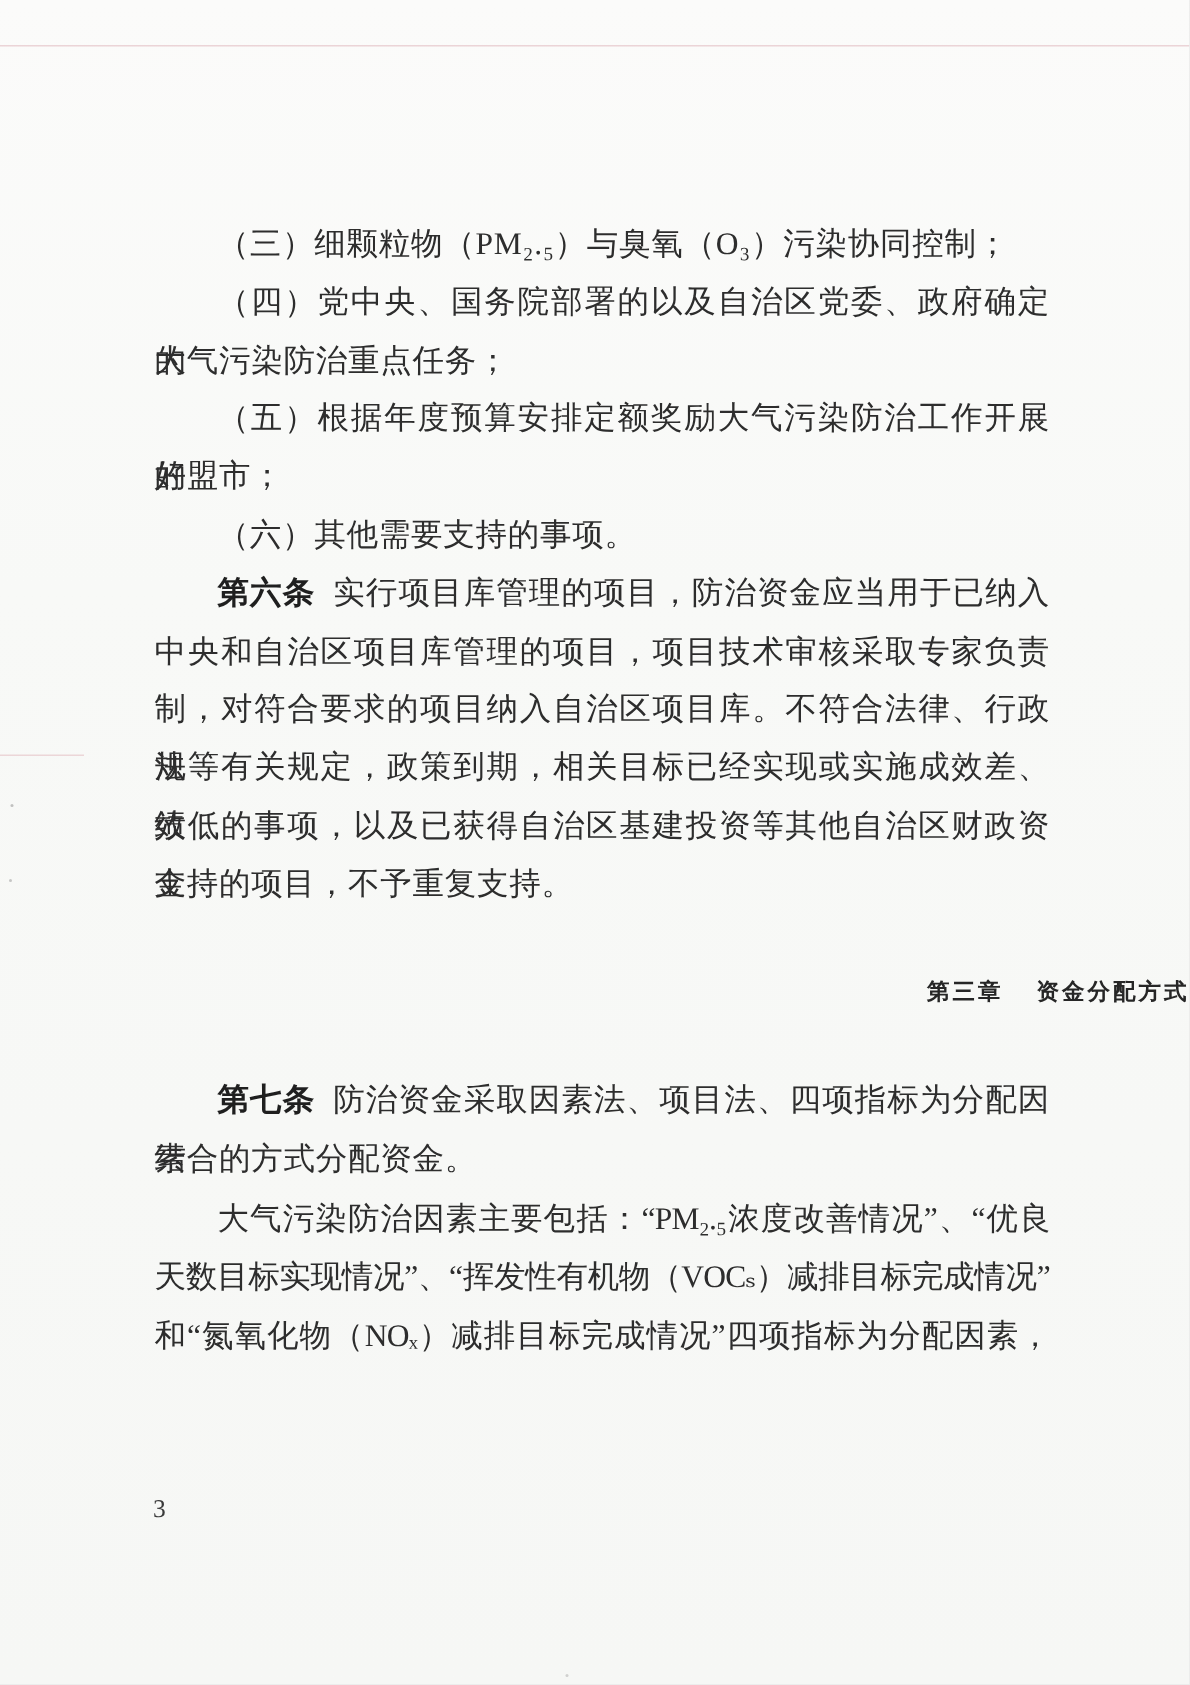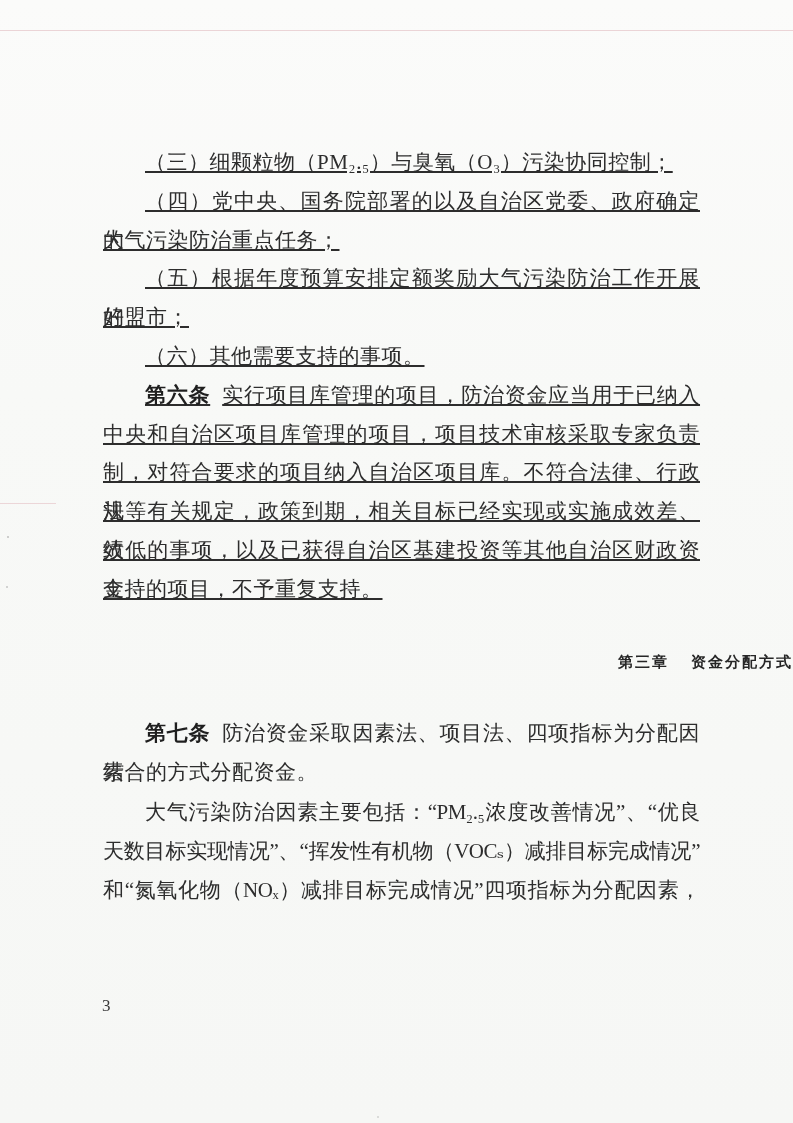--- a/index.html
+++ b/index.html
@@ -33,21 +33,21 @@
   }
   .speck-1 { left: 7px;   top: 536px;  opacity: 0.5; }
   .speck-2 { left: 6px;   top: 586px;  opacity: 0.45; }
   .speck-3 { left: 377px; top: 1116px; opacity: 0.35; }
 
   .body-block {
     position: absolute;
     left: 103px;
     width: 597px;
   }
-  .body-a { top: 143px; text-decoration: underline; }
+  .body-a { top: 143px; }
   .body-b { top: 714px; }
 
   .ln {
     font-size: 21px;
     line-height: 38.8px;
     height: 38.8px;
     letter-spacing: 0.5px;
     white-space: nowrap;
   }
   .body-b .ln { line-height: 39.3px; height: 39.3px; }

